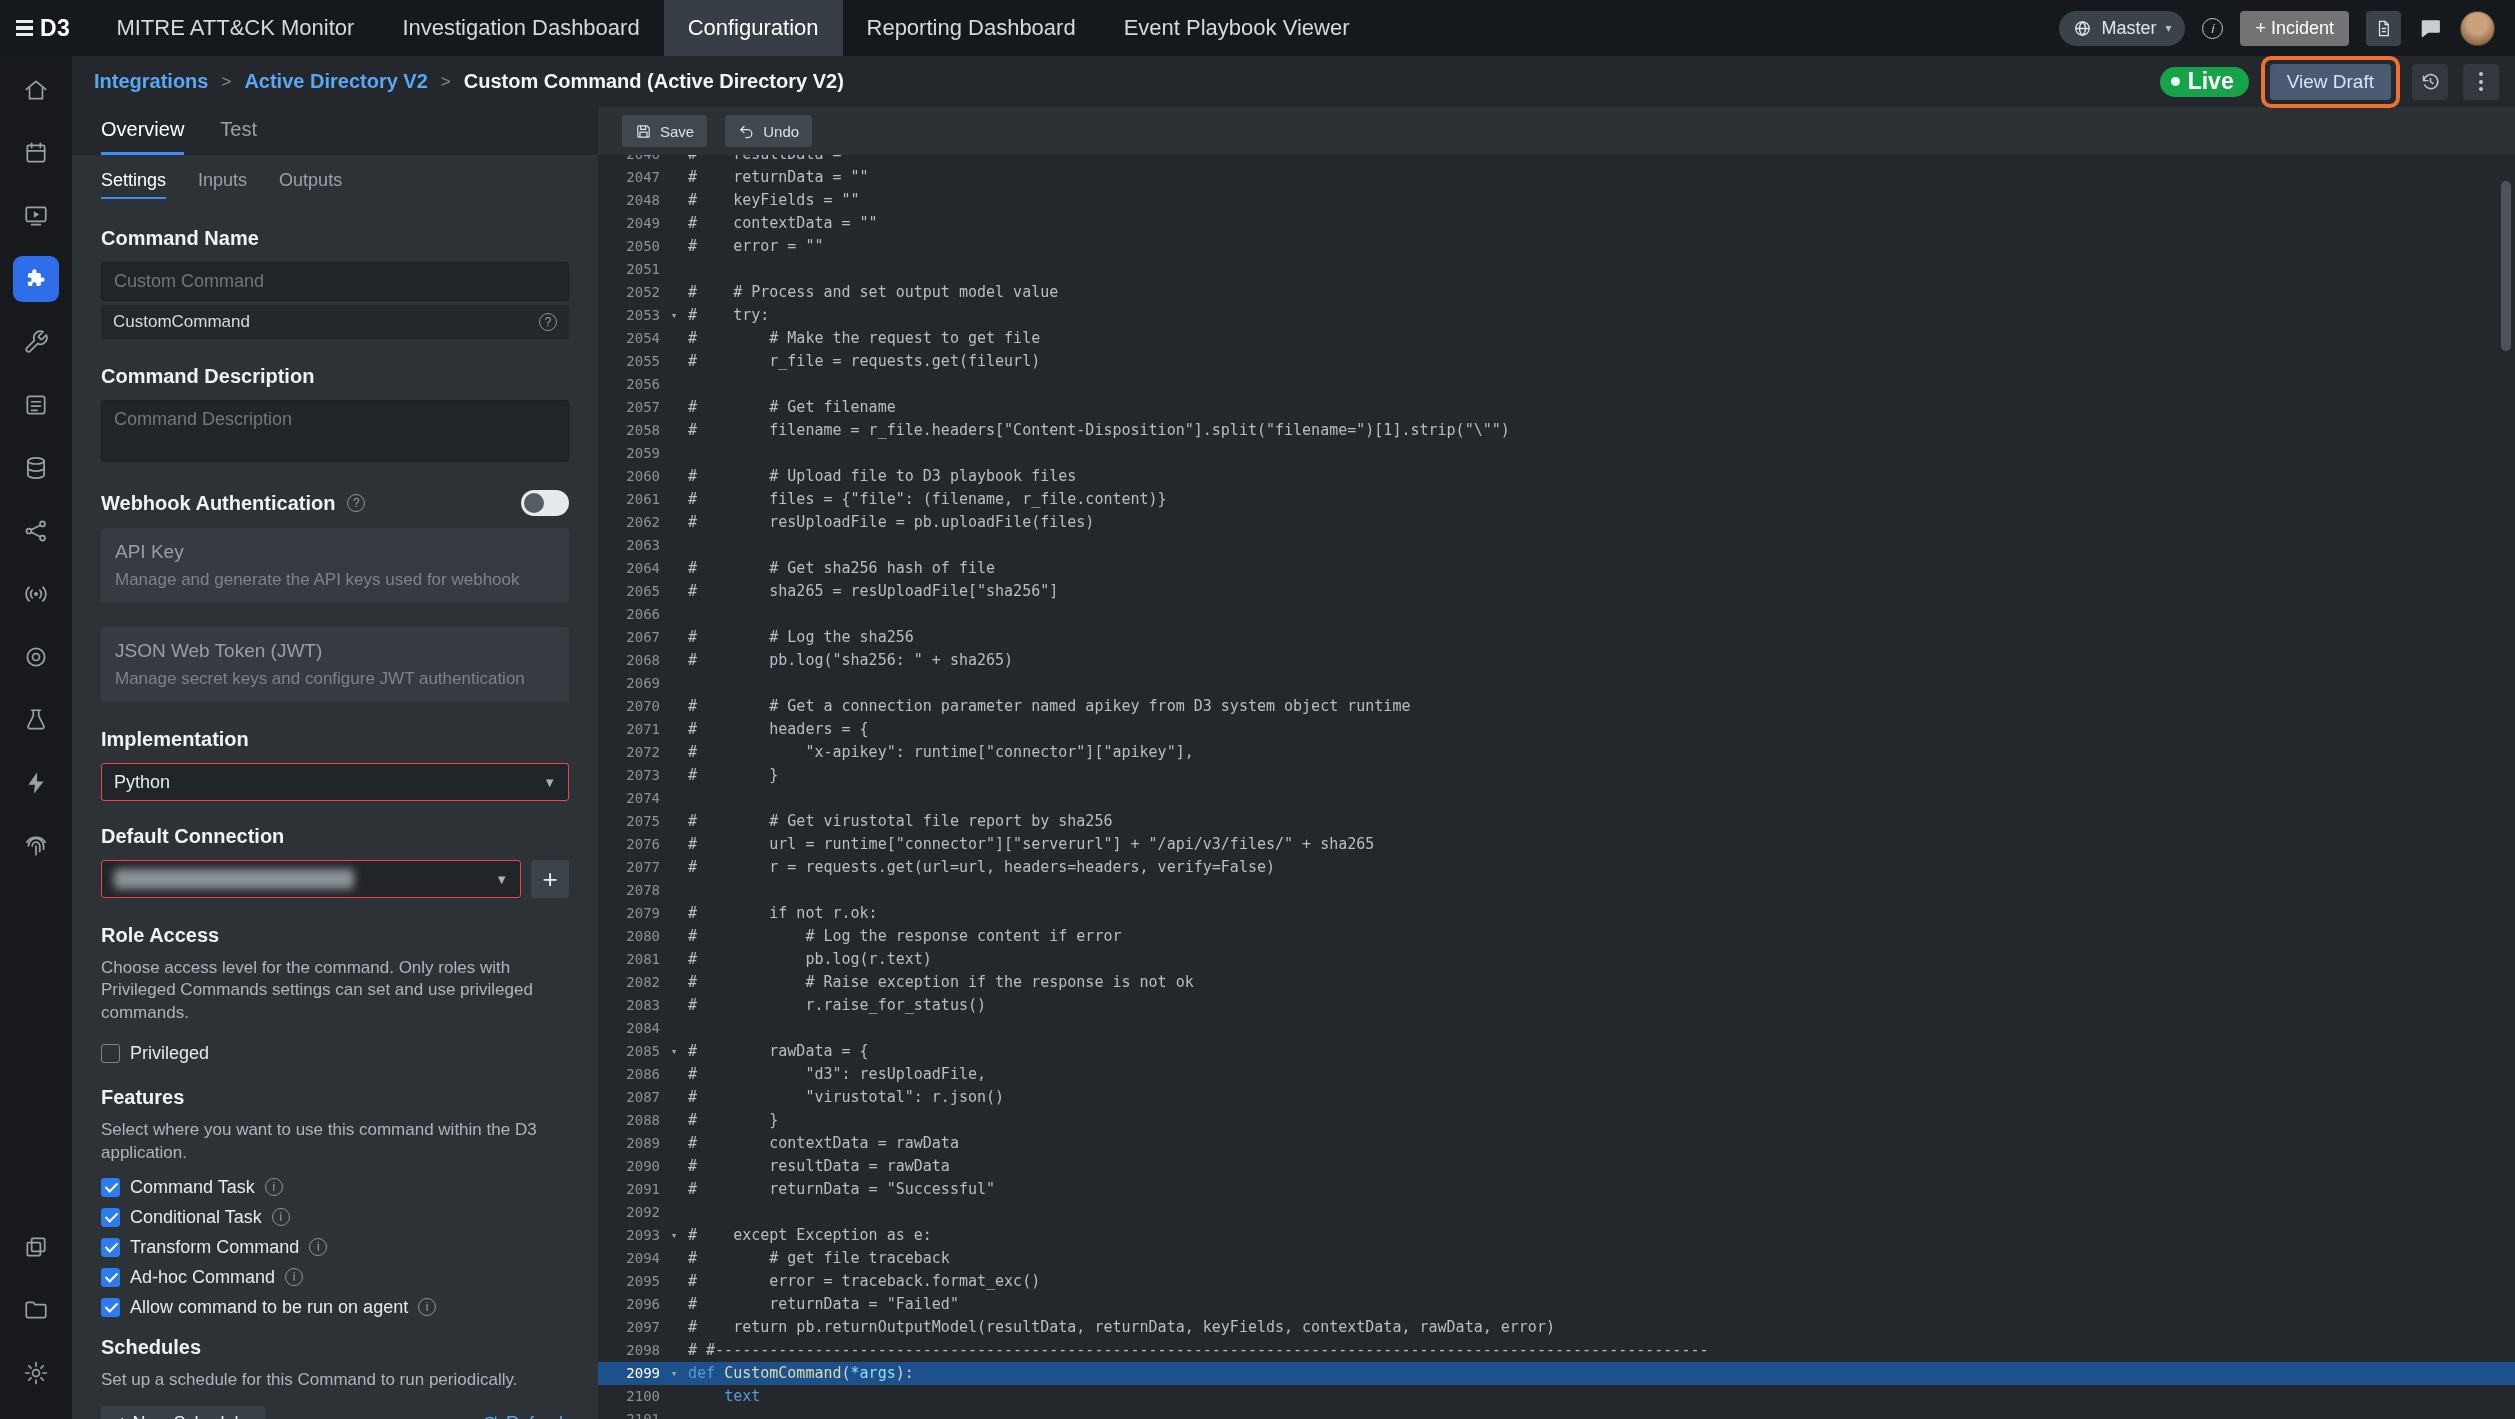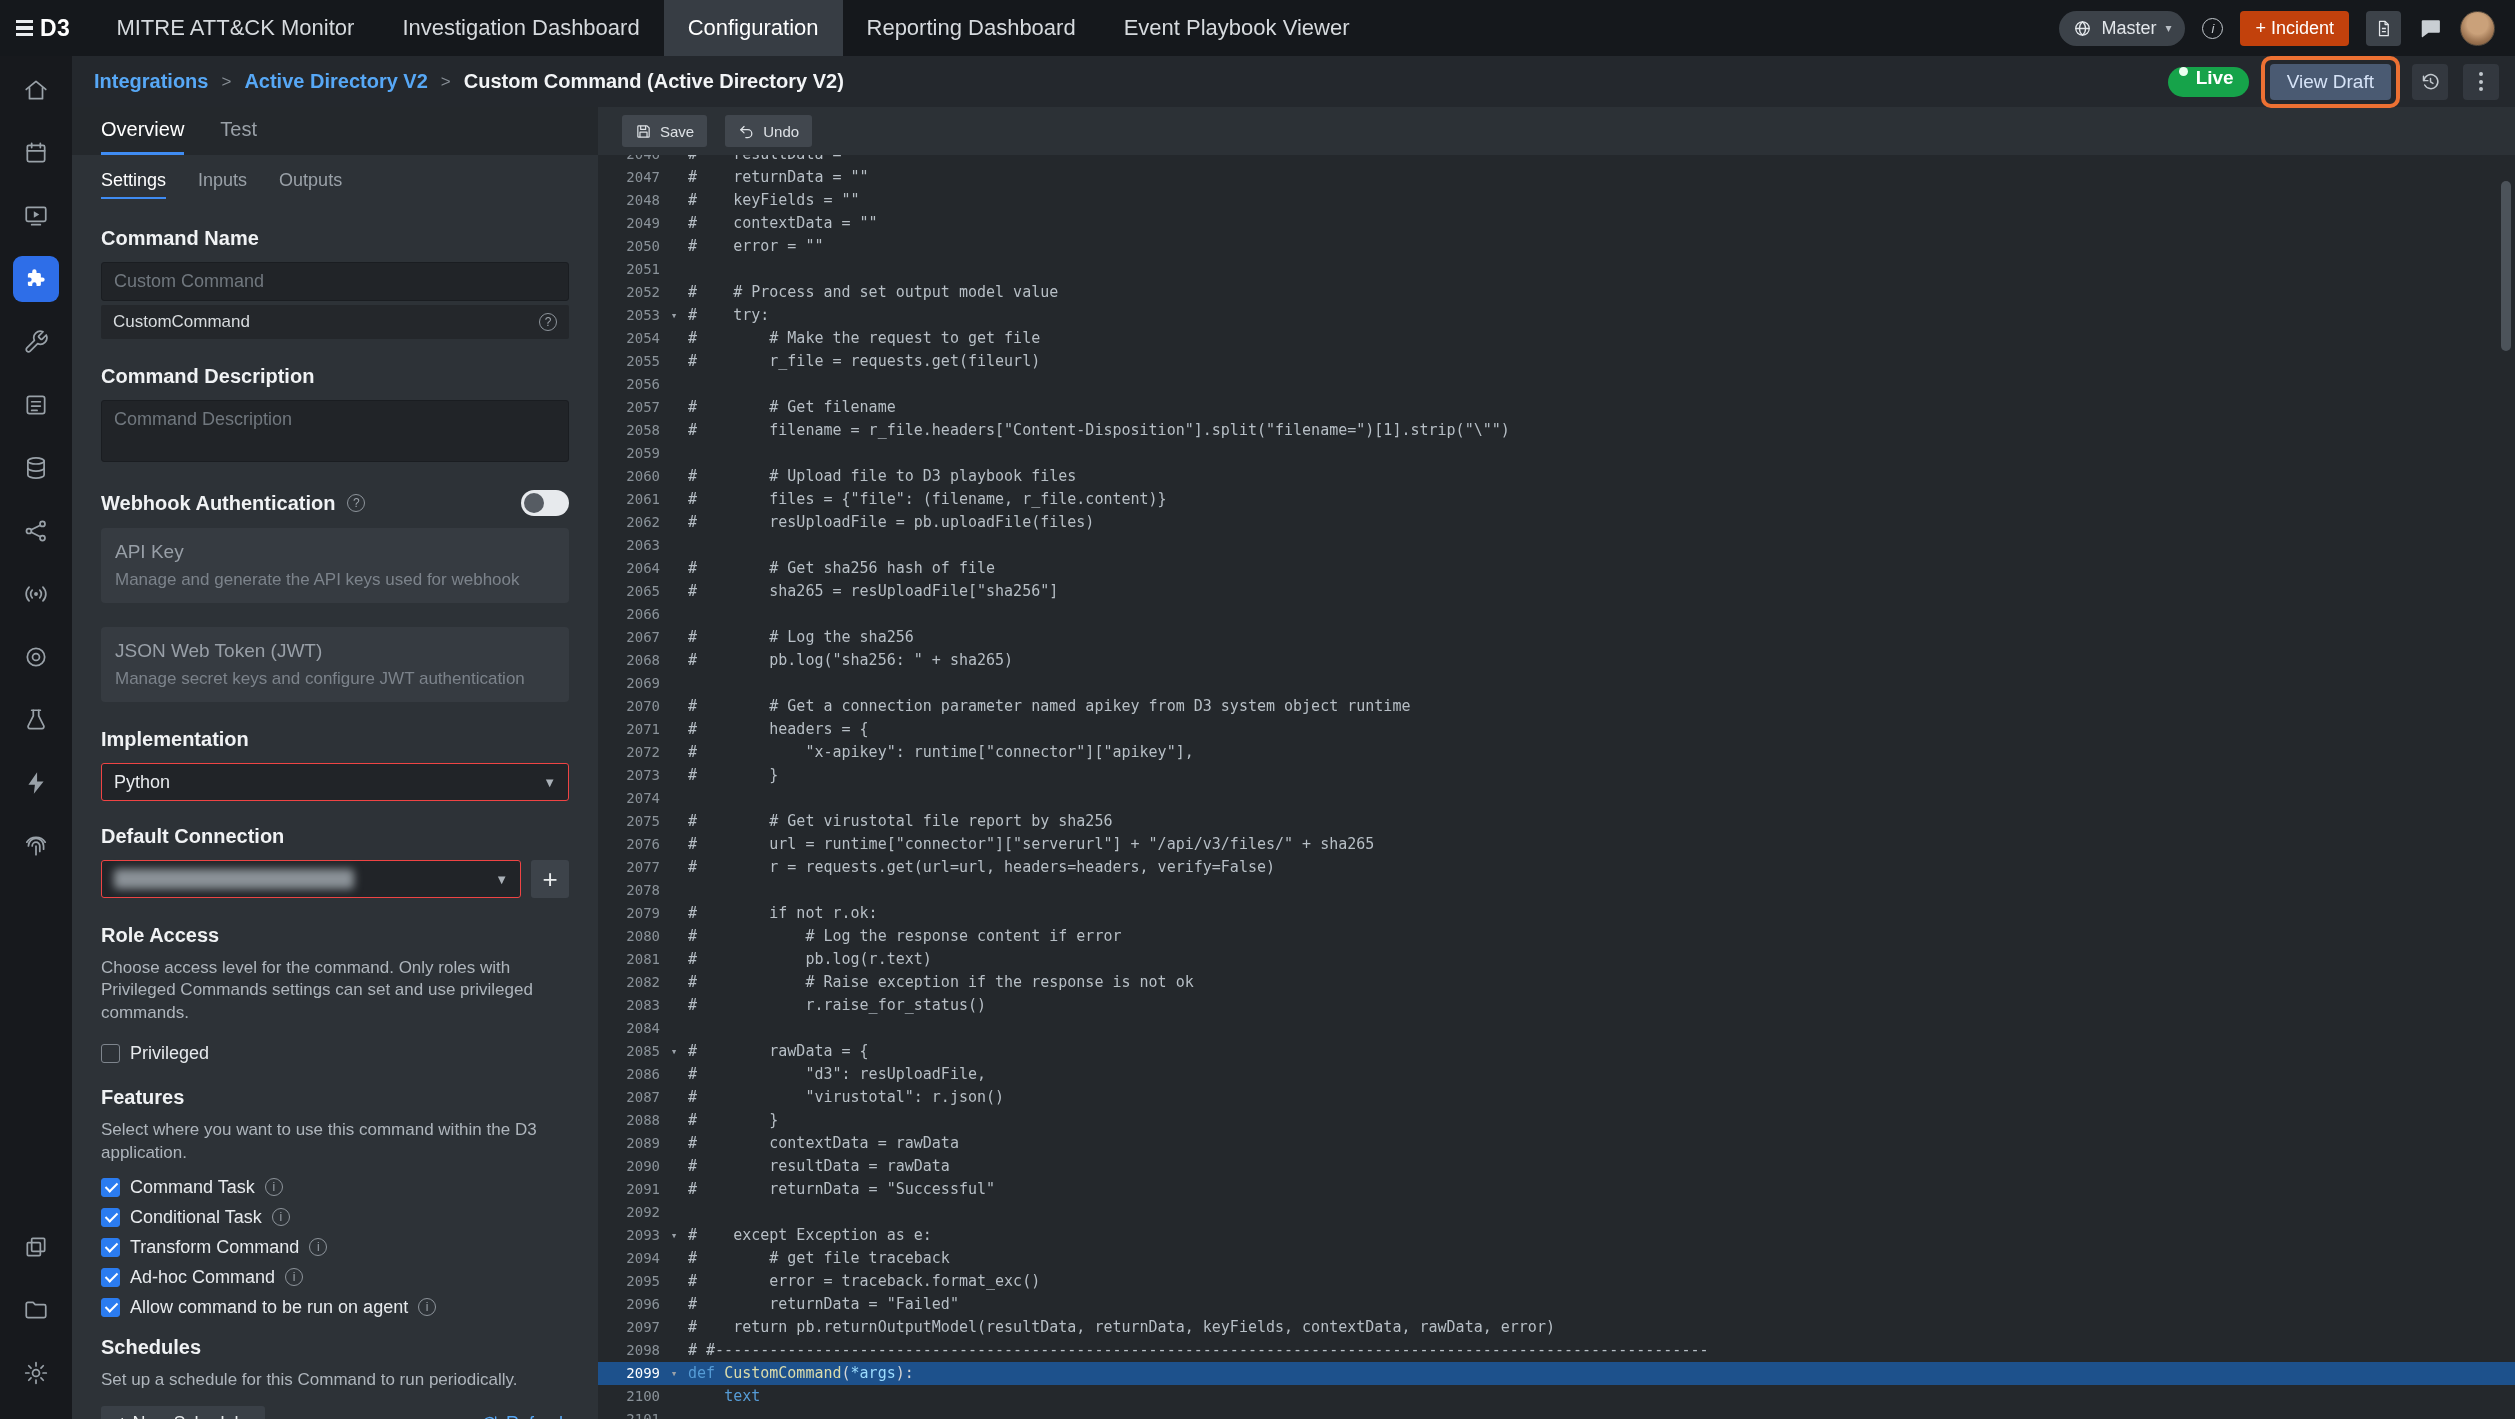--- a/index.html
+++ b/index.html
@@ -13,40 +13,40 @@
   .logo-bars { display:flex; flex-direction:column; gap:3px; }
   .logo-bars i { width:17px; height:3.5px; background:#e9ecef; display:block; }
   .logo-text { font-size:23px; font-weight:bold; color:#ffffff; letter-spacing:.5px; }
   .nav-items { display:flex; height:100%; }
   .nav-item { padding:0 24px; display:flex; align-items:center; font-size:22px; color:#d6dade; cursor:pointer; white-space:nowrap; }
   .nav-item.active { background:#373d44; color:#fff; }
   .topnav-right { margin-left:auto; display:flex; align-items:center; gap:17px; }
   .master-pill { height:35px; border-radius:18px; background:#3c4249; display:flex; align-items:center; gap:9px; padding:0 14px; font-size:18px; color:#e2e6ea; cursor:pointer; }
   .caret-sm { font-size:12px; color:#b9bfc5; }
   .info-circle { width:21px; height:21px; border:1.6px solid #c3c9ce; border-radius:50%; color:#c3c9ce; font-size:13px; font-style:italic; display:flex; align-items:center; justify-content:center; }
-  .incident-btn { height:35px; border-radius:4px; background:#c2410c; color:#fff; font-size:18px; padding:0 15px; display:flex; align-items:center; gap:6px; cursor:pointer; }
+  .incident-btn { height:35px; border-radius:4px; background:#737373; color:#fff; font-size:18px; padding:0 15px; display:flex; align-items:center; gap:6px; cursor:pointer; }
   .sq-btn { width:35px; height:35px; border-radius:4px; background:#3c4249; color:#e4e7ea; display:flex; align-items:center; justify-content:center; cursor:pointer; }
   .chat-ic { color:#c9ced3; }
   .avatar { width:35px; height:35px; border-radius:50%; background:radial-gradient(circle at 50% 36%, #caa17a 0 38%, #9a7250 68%, #6f4f33 100%); border:1px solid #55493c; }
 
   
   .below { display:flex; height:1363px; }
   .rail { width:72px; background:#17191d; display:flex; flex-direction:column; align-items:center; padding:11px 0 6px; }
   .rail-item { width:46px; height:46px; margin-bottom:17px; display:flex; align-items:center; justify-content:center; color:#99a1a8; border-radius:9px; cursor:pointer; flex:none; }
   .rail-item.active { background:#2e6ee8; color:#ffffff; }
   .rail-spacer { flex:1; }
   .right-col { flex:1; display:flex; flex-direction:column; min-width:0; }
 
   
   .breadbar { height:51px; background:#24282d; display:flex; align-items:center; padding:0 16px 0 22px; }
   .crumb-link { color:#57a8f6; font-weight:bold; font-size:20px; cursor:pointer; }
   .crumb-sep { color:#878e95; margin:0 13px; font-size:17px; }
   .crumb-current { color:#f2f4f6; font-weight:bold; font-size:20px; }
   .breadbar-right { margin-left:auto; display:flex; align-items:center; gap:15px; }
-  .live-pill { height:30px; border-radius:15px; background:#16a34a; display:flex; gap:8px; padding:0 15px 0 11px; color:#fff; font-size:19px; font-weight:bold; }
+  .live-pill { height:30px; border-radius:15px; background:#16a34a; display:flex; align-items:center; gap:8px; padding:0 15px 0 11px; color:#fff; font-size:23px; font-weight:bold; }
   .live-dot { width:9px; height:9px; border-radius:50%; background:#eafff0; }
   .vd-wrap { position:relative; margin:0 6px; }
   .view-draft-btn { height:36px; border-radius:4px; background:#4a5a72; color:#d6e3f7; font-size:19px; padding:0 17px; display:flex; align-items:center; cursor:pointer; }
   .annotation { position:absolute; inset:-8px -9px; border:4px solid #ed7133; border-radius:10px; pointer-events:none; }
   .bb-icon-btn { width:36px; height:36px; border-radius:4px; background:#33383f; color:#c2c8ce; display:flex; align-items:center; justify-content:center; cursor:pointer; }
   .kebab { display:flex; flex-direction:column; gap:3.5px; }
   .kebab i { width:4px; height:4px; border-radius:50%; background:#c2c8ce; display:block; }
 
   
   .content { flex:1; display:flex; min-height:0; }

